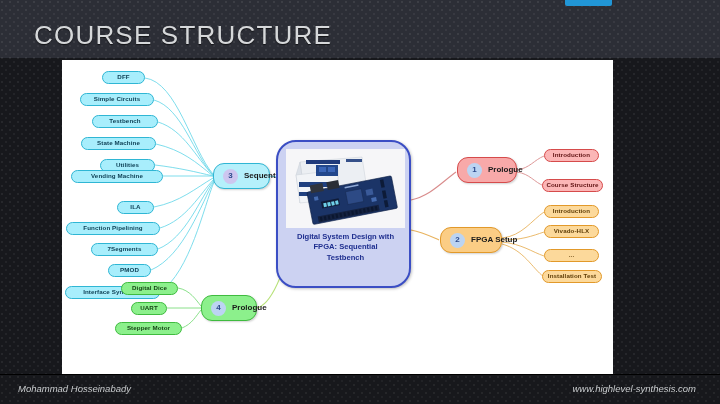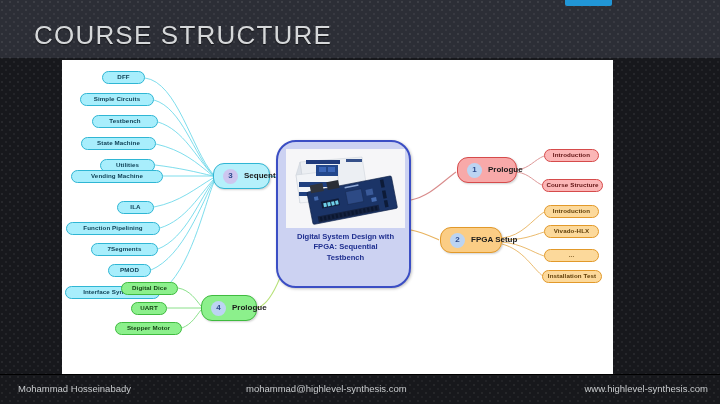--- a/index.html
+++ b/index.html
@@ -138,31 +138,32 @@
   #footer {
     position: absolute;
     left: 0; bottom: 0;
     width: 720px; height: 29px;
     background-color: #17181c;
     background-image:
       radial-gradient(circle at 2px 2px, rgba(255,255,255,0.06) 1.1px, transparent 1.3px),
       radial-gradient(circle at 6px 6px, rgba(255,255,255,0.045) 1.1px, transparent 1.3px);
     background-size: 8px 8px, 8px 8px;
     border-top: 1px solid #000;
+    font-style: italic;
   }
   .foot-text {
     position: absolute;
     top: 8px;
     font-size: 9.5px;
     color: #c9ccce;
     white-space: nowrap;
   }
   #foot-name { left: 18px; }
   #foot-email { left: 246px; }
-  #foot-site { right: 12px; }
+  #foot-site { right: 24px; }
 </style>
 </head>
 <body>
 
 <div id="slide">
 
   <div id="header-band"></div>
   <div id="top-blue-bar"></div>
 
   <div id="page-title">COURSE STRUCTURE</div>
@@ -325,17 +326,16 @@
     </div>
     <div class="node leaf orange" style="left:482px; top:145px; width:55px;">Introduction</div>
     <div class="node leaf orange" style="left:482px; top:165px; width:55px;">Vivado-HLX</div>
     <div class="node leaf orange" style="left:482px; top:189px; width:55px;">...</div>
     <div class="node leaf orange" style="left:480px; top:210px; width:60px;">Installation Test</div>
 
   </div>
 
   <div id="footer">
     <div class="foot-text" id="foot-name">Mohammad Hosseinabady</div>
-    <div class="foot-text" id="foot-email">mohammad@highlevel-synthesis.com</div>
     <div class="foot-text" id="foot-site">www.highlevel-synthesis.com</div>
   </div>
 
 </div>
 
 </body></html>

